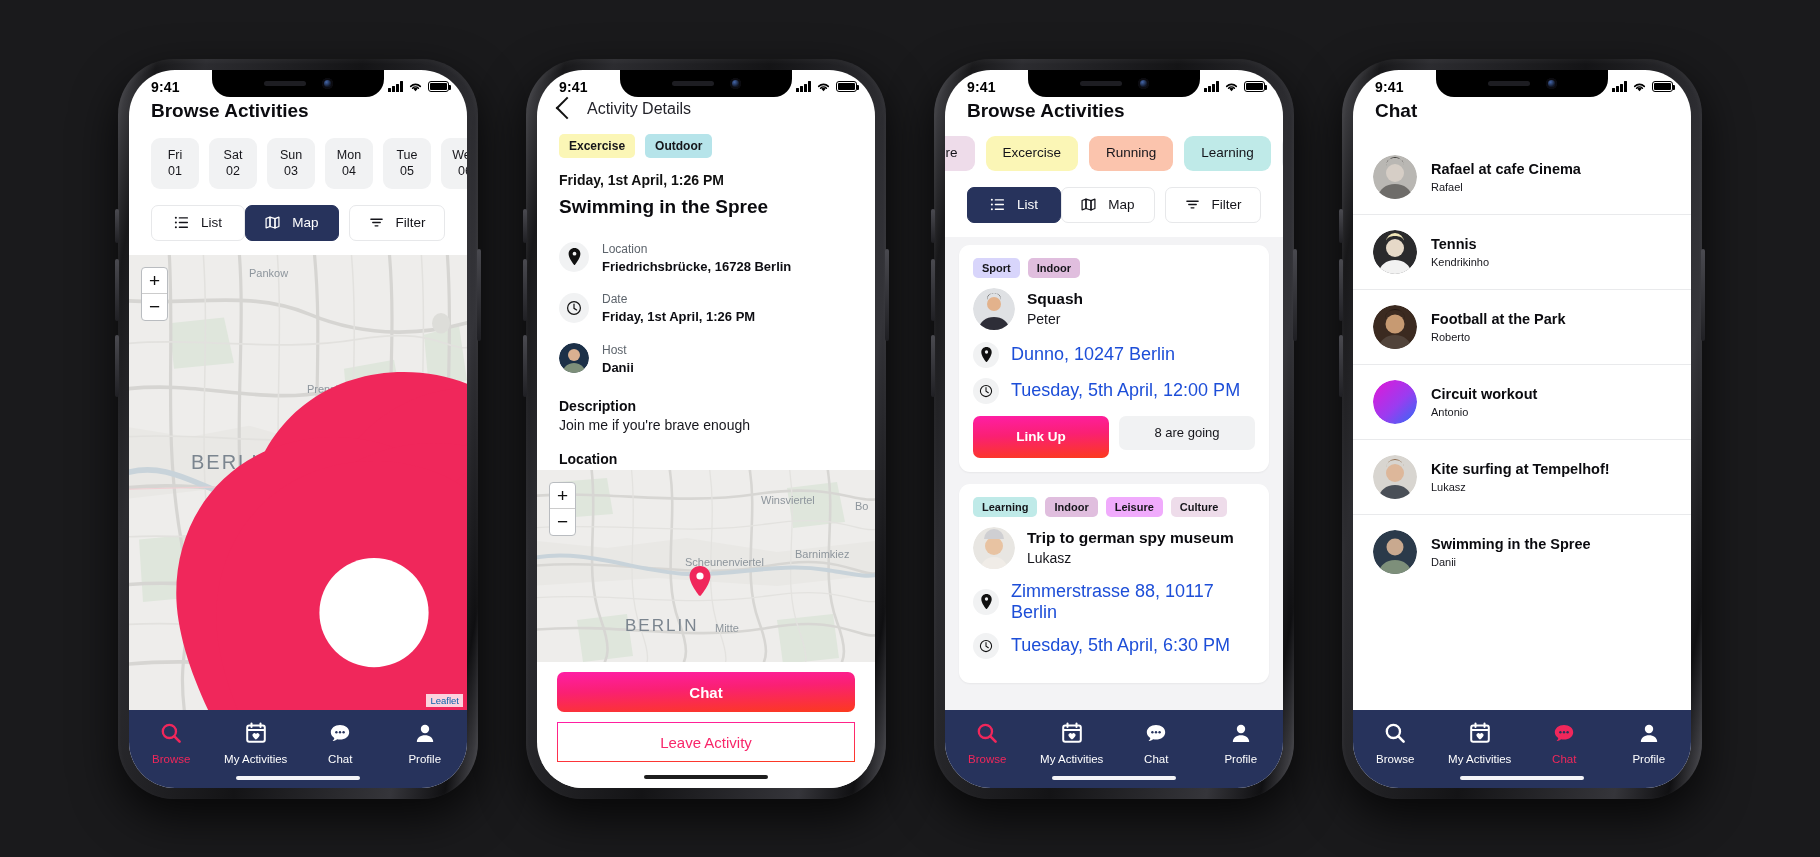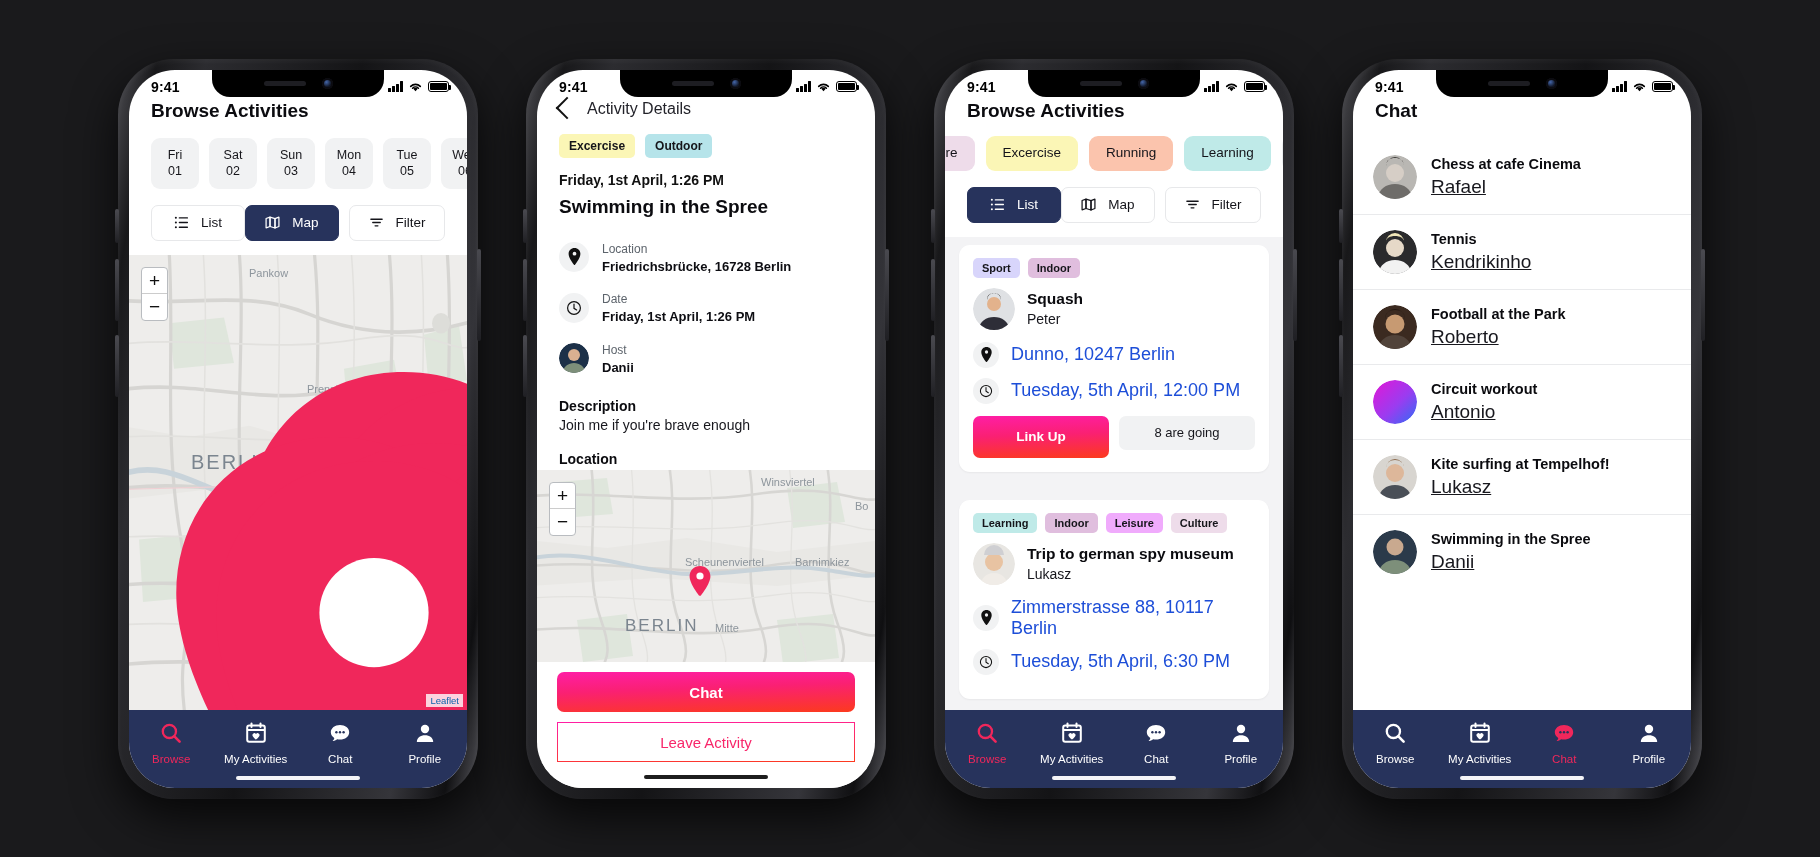--- a/index.html
+++ b/index.html
@@ -174,21 +174,21 @@
   }
   .btn-outline {
     margin-top: 10px; height: 40px; border-radius: 7px; font-size:15px; font-weight:400;
     display:flex; align-items:center; justify-content:center; color:#f8266a; background:#fff;
     border: 1.5px solid; border-image: linear-gradient(178deg,#ff1ea5,#fc3a1e) 1;
     border-color:#fb3b8e;
   }
 
   
   .cardwrap { background:#f3f3f5; flex: 1 1 auto; padding: 8px 14px 0; overflow:hidden;}
-  .card { background:#fff; border-radius: 11px; padding: 13px 14px 14px; margin-bottom: 28px;
+  .card { background:#fff; border-radius: 11px; padding: 13px 14px 14px; margin-bottom: 12px;
           box-shadow: 0 1px 2px rgba(0,0,0,.05); }
   .cardtags { display:flex; gap: 8px; margin-bottom: 10px; flex-wrap: wrap;}
   .ctag { padding: 4px 9px; border-radius: 5px; font-size: 11px; font-weight: 600; color:#15151a;}
   .cardhead { display:flex; align-items:center; gap: 12px; margin-bottom: 12px;}
   .cardavatar { width: 42px; height: 42px; border-radius: 50%; overflow:hidden; flex:0 0 auto;}
   .cardtitle { font-size: 15.5px; font-weight: 700; color:#0b0b0f; line-height:1.2;}
   .cardhost { font-size: 14px; color:#16161c; margin-top: 2px;}
   .cardinfo { display:flex; align-items:center; gap: 12px; margin-bottom: 10px; }
   .cardinfo .infoicon { width: 26px; height: 26px;}
   .cardinfo span { font-size: 18px; color:#1d4ed8;}
@@ -198,21 +198,21 @@
             background: linear-gradient(178deg,#ff1ea5 0%,#fa2073 45%,#fc3a1e 100%);}
   .going { flex: 1 1 0; height: 34px; border-radius: 7px; background:#f1f2f3; color:#15151b;
            font-size:13px; display:flex; align-items:center; justify-content:center;}
 
   
   .chatlist { flex: 1 1 auto; overflow: hidden; }
   .chatrow { display:flex; align-items:center; gap: 14px; padding: 15px 20px;
              border-bottom: 1px solid #e9eaec; }
   .chatav { width: 44px; height: 44px; border-radius:50%; overflow:hidden; flex:0 0 auto;}
   .chattitle { font-size: 14.5px; font-weight: 700; color:#0b0b0f; }
-  .chatsub { font-size: 19px; color:#17171d; margin-top: 4px; text-decoration: underline;}
+  .chatsub { font-size: 11px; color:#17171d; margin-top: 4px;}
 </style>
 </head>
 <body>
 
 <div class="stage">
 
   <div class="phone">
     <span class="btn-r"></span>
     <span class="btn-l2"></span>
     <div class="screen">
@@ -531,24 +531,24 @@
             </g>
             <g stroke="#e3e2df" stroke-width="1.3" fill="none">
               <path d="M-5 58 C70 52 150 66 230 54 S320 66 345 58"></path>
               <path d="M-5 128 C70 122 150 138 230 126 S320 138 345 130"></path>
               <path d="M94 -5 C102 60 86 110 104 160 S96 190 106 215"></path>
               <path d="M172 -5 C182 60 164 110 182 160 S176 190 186 215"></path>
               <path d="M252 -5 C262 60 244 110 262 160 S256 190 266 215"></path>
             </g>
             <path d="M-5 88 C50 78 100 102 150 104 C200 106 240 92 290 100 C315 104 330 108 345 104" stroke="#c8d3da" stroke-width="4" fill="none"></path>
           </svg>
-          <div class="maplabel" style="left:224px;top:6px">Winsviertel</div>
+          <div class="maplabel" style="left:224px;top:24px">Winsviertel</div>
           <div class="maplabel" style="left:318px;top:30px">Bo</div>
           <div class="maplabel" style="left:148px;top:86px">Scheunenviertel</div>
-          <div class="maplabel" style="left:258px;top:86px">Barnimkiez</div>
+          <div class="maplabel" style="left:258px;top:78px">Barnimkiez</div>
           <div class="maplabel big" style="left:88px;top:146px;font-size:17px">BERLIN</div>
           <div class="maplabel" style="left:178px;top:152px">Mitte</div>
           <div class="zoomctl">
             <div>+</div>
             <div>−</div>
           </div>
           <svg class="pin" style="left:152px;top:96px" viewBox="0 0 22 30">
               <path d="M11 0C5 0 .6 4.4.6 10.3c0 7.6 9 18.6 9.4 19.1.5.6 1.5.6 2 0 .4-.5 9.4-11.5 9.4-19.1C21.4 4.4 17 0 11 0z" fill="#f0275b"></path>
               <circle cx="11" cy="10" r="3.6" fill="#fff"></circle>
             </svg>
@@ -796,21 +796,21 @@
         <div class="chatrow">
           <span class="chatav">
             <svg width="44" height="44" viewBox="0 0 44 44">
                 <circle cx="22" cy="22" r="22" fill="#b9b7b3"></circle>
               <circle cx="22" cy="18" r="9" fill="#d6cec6"></circle>
                 <path d="M13 11a9 9 0 0 1 18 0c0-6-4-8-9-8s-9 2-9 8z" fill="#3c3a38"></path>
               <path d="M4 44c2-10 9-15 18-15s16 5 18 15z" fill="#6e6c69"></path>
               </svg>
           </span>
           <span>
-            <span class="chattitle" style="display:block">Chess at cafe Cinema</span>
+            <span class="chattitle" style="display:block">Rafael at cafe Cinema</span>
             <span class="chatsub" style="display:block">Rafael</span>
           </span>
         </div>
         <div class="chatrow">
           <span class="chatav">
             <svg width="44" height="44" viewBox="0 0 44 44">
                 <circle cx="22" cy="22" r="22" fill="#2a2a2c"></circle>
               <circle cx="22" cy="18" r="9" fill="#e6d9c8"></circle>
                 <path d="M13 12a9 9 0 0 1 18 0c0-4-4-6-9-6s-9 2-9 6z" fill="#f0e6b8"></path>
               <path d="M5 44c2-9 8-14 17-14s15 5 17 14z" fill="#f2f2f2"></path>

